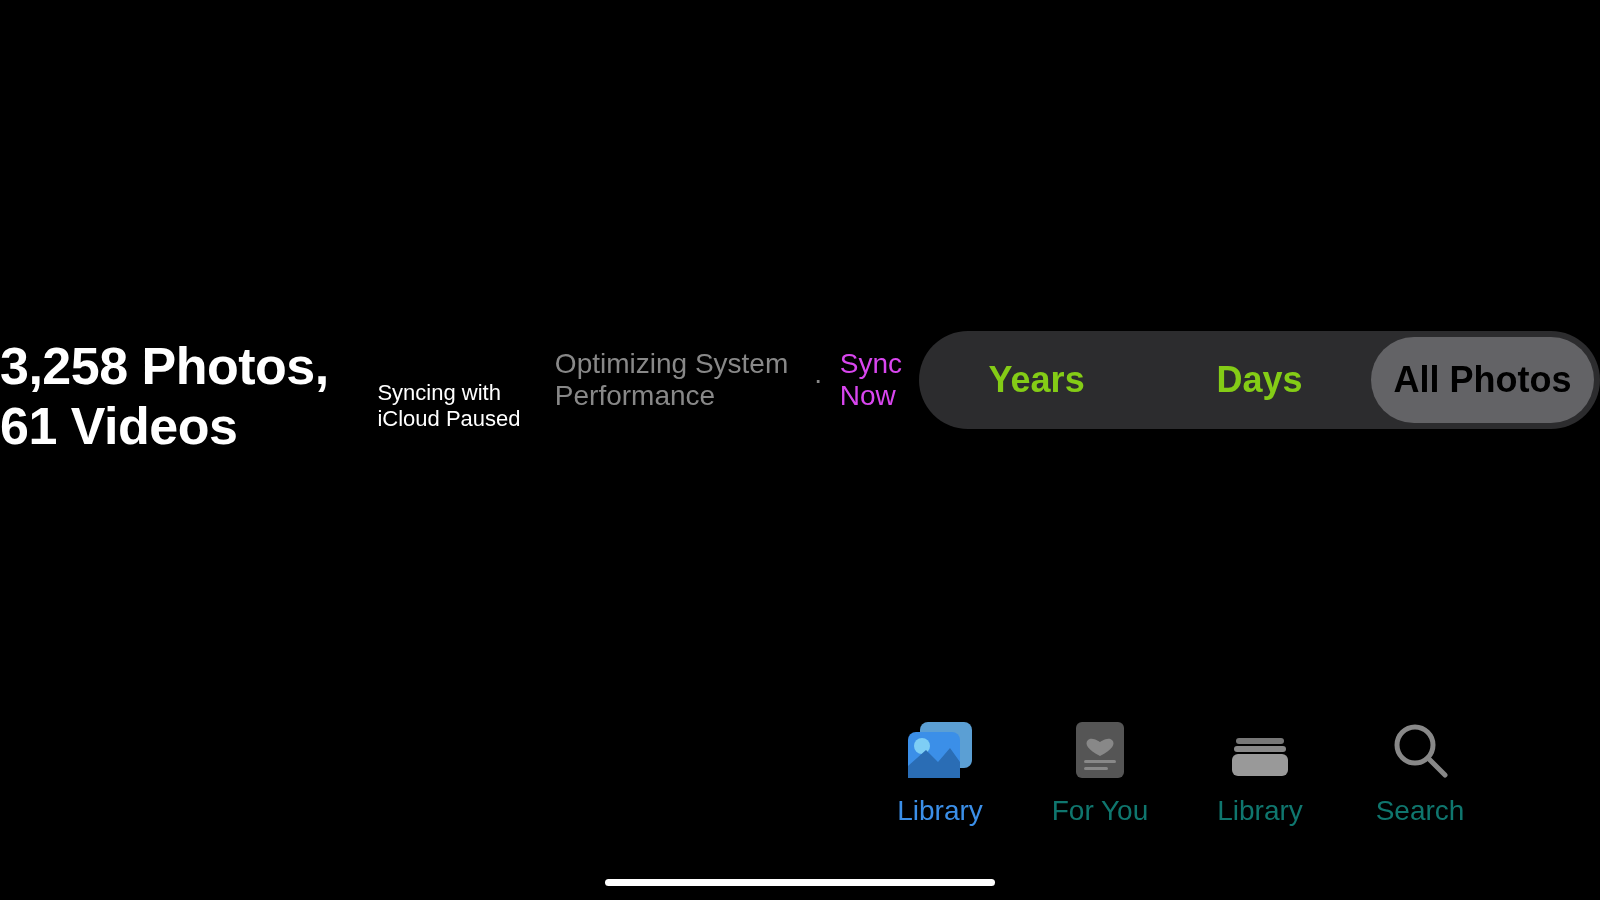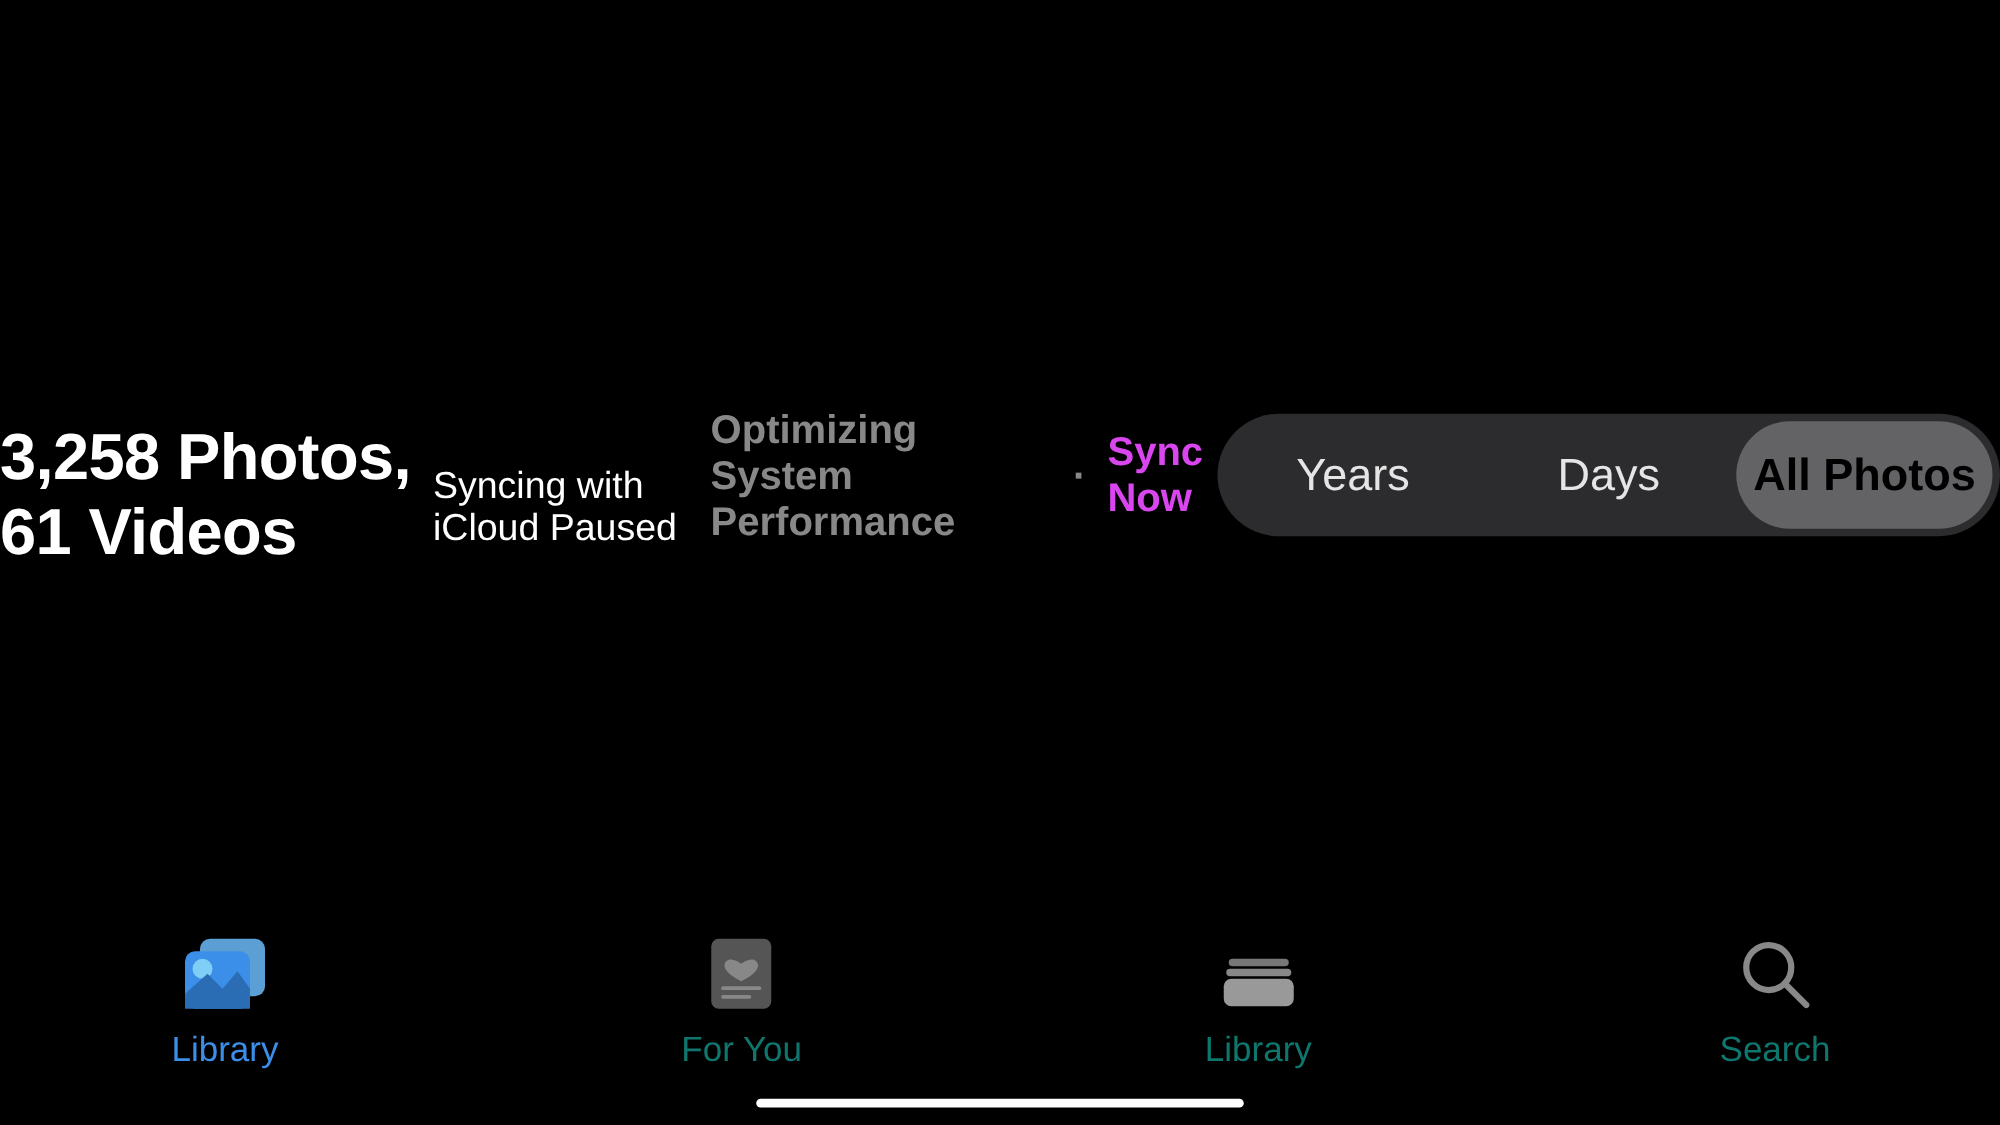--- a/index.html
+++ b/index.html
@@ -32,29 +32,29 @@
     .stats-line {
       color: #ffffff;
       font-size: 52px;
       font-weight: 700;
       letter-spacing: -0.5px;
       margin-bottom: 28px;
     }
 
     .sync-status {
       color: #ffffff;
-      font-size: 30px;
+      font-size: 22px;
       font-weight: 400;
       margin-bottom: 8px;
     }
 
     .sync-detail {
       color: #888888;
-      font-size: 32px;
-      font-weight: 700;
+      font-size: 28px;
+      font-weight: 400;
       display: flex;
       align-items: center;
       gap: 6px;
       margin-bottom: 60px;
     }
 
     .sync-now-link {
       color: #d946ef;
       cursor: pointer;
       text-decoration: none;
@@ -76,43 +76,43 @@
       margin-bottom: 60px;
       width: 1040px;
     }
 
     .seg-btn {
       flex: 1;
       padding: 22px 0;
       border-radius: 44px;
       border: none;
       background: transparent;
-      color: #e5e5e5;
+      color: #84cc16;
       font-size: 36px;
-      font-weight: 400;
+      font-weight: 700;
       cursor: pointer;
       transition: background 0.2s;
       font-family: -apple-system, BlinkMacSystemFont, 'SF Pro Display', 'Helvetica Neue', sans-serif;
     }
 
     .seg-btn.active {
       background-color: #636366;
       color: #000000;
       font-weight: 700;
     }
 
     
     .tab-bar {
       display: flex;
-      justify-content: space-between;
+      justify-content: flex-end;
       align-items: center;
       width: 100%;
       padding: 0 100px;
       position: absolute;
-      bottom: 44px;
+      bottom: 73px;
     }
 
     .tab-item {
       display: flex;
       flex-direction: column;
       align-items: center;
       gap: 10px;
       cursor: pointer;
       min-width: 160px;
     }

